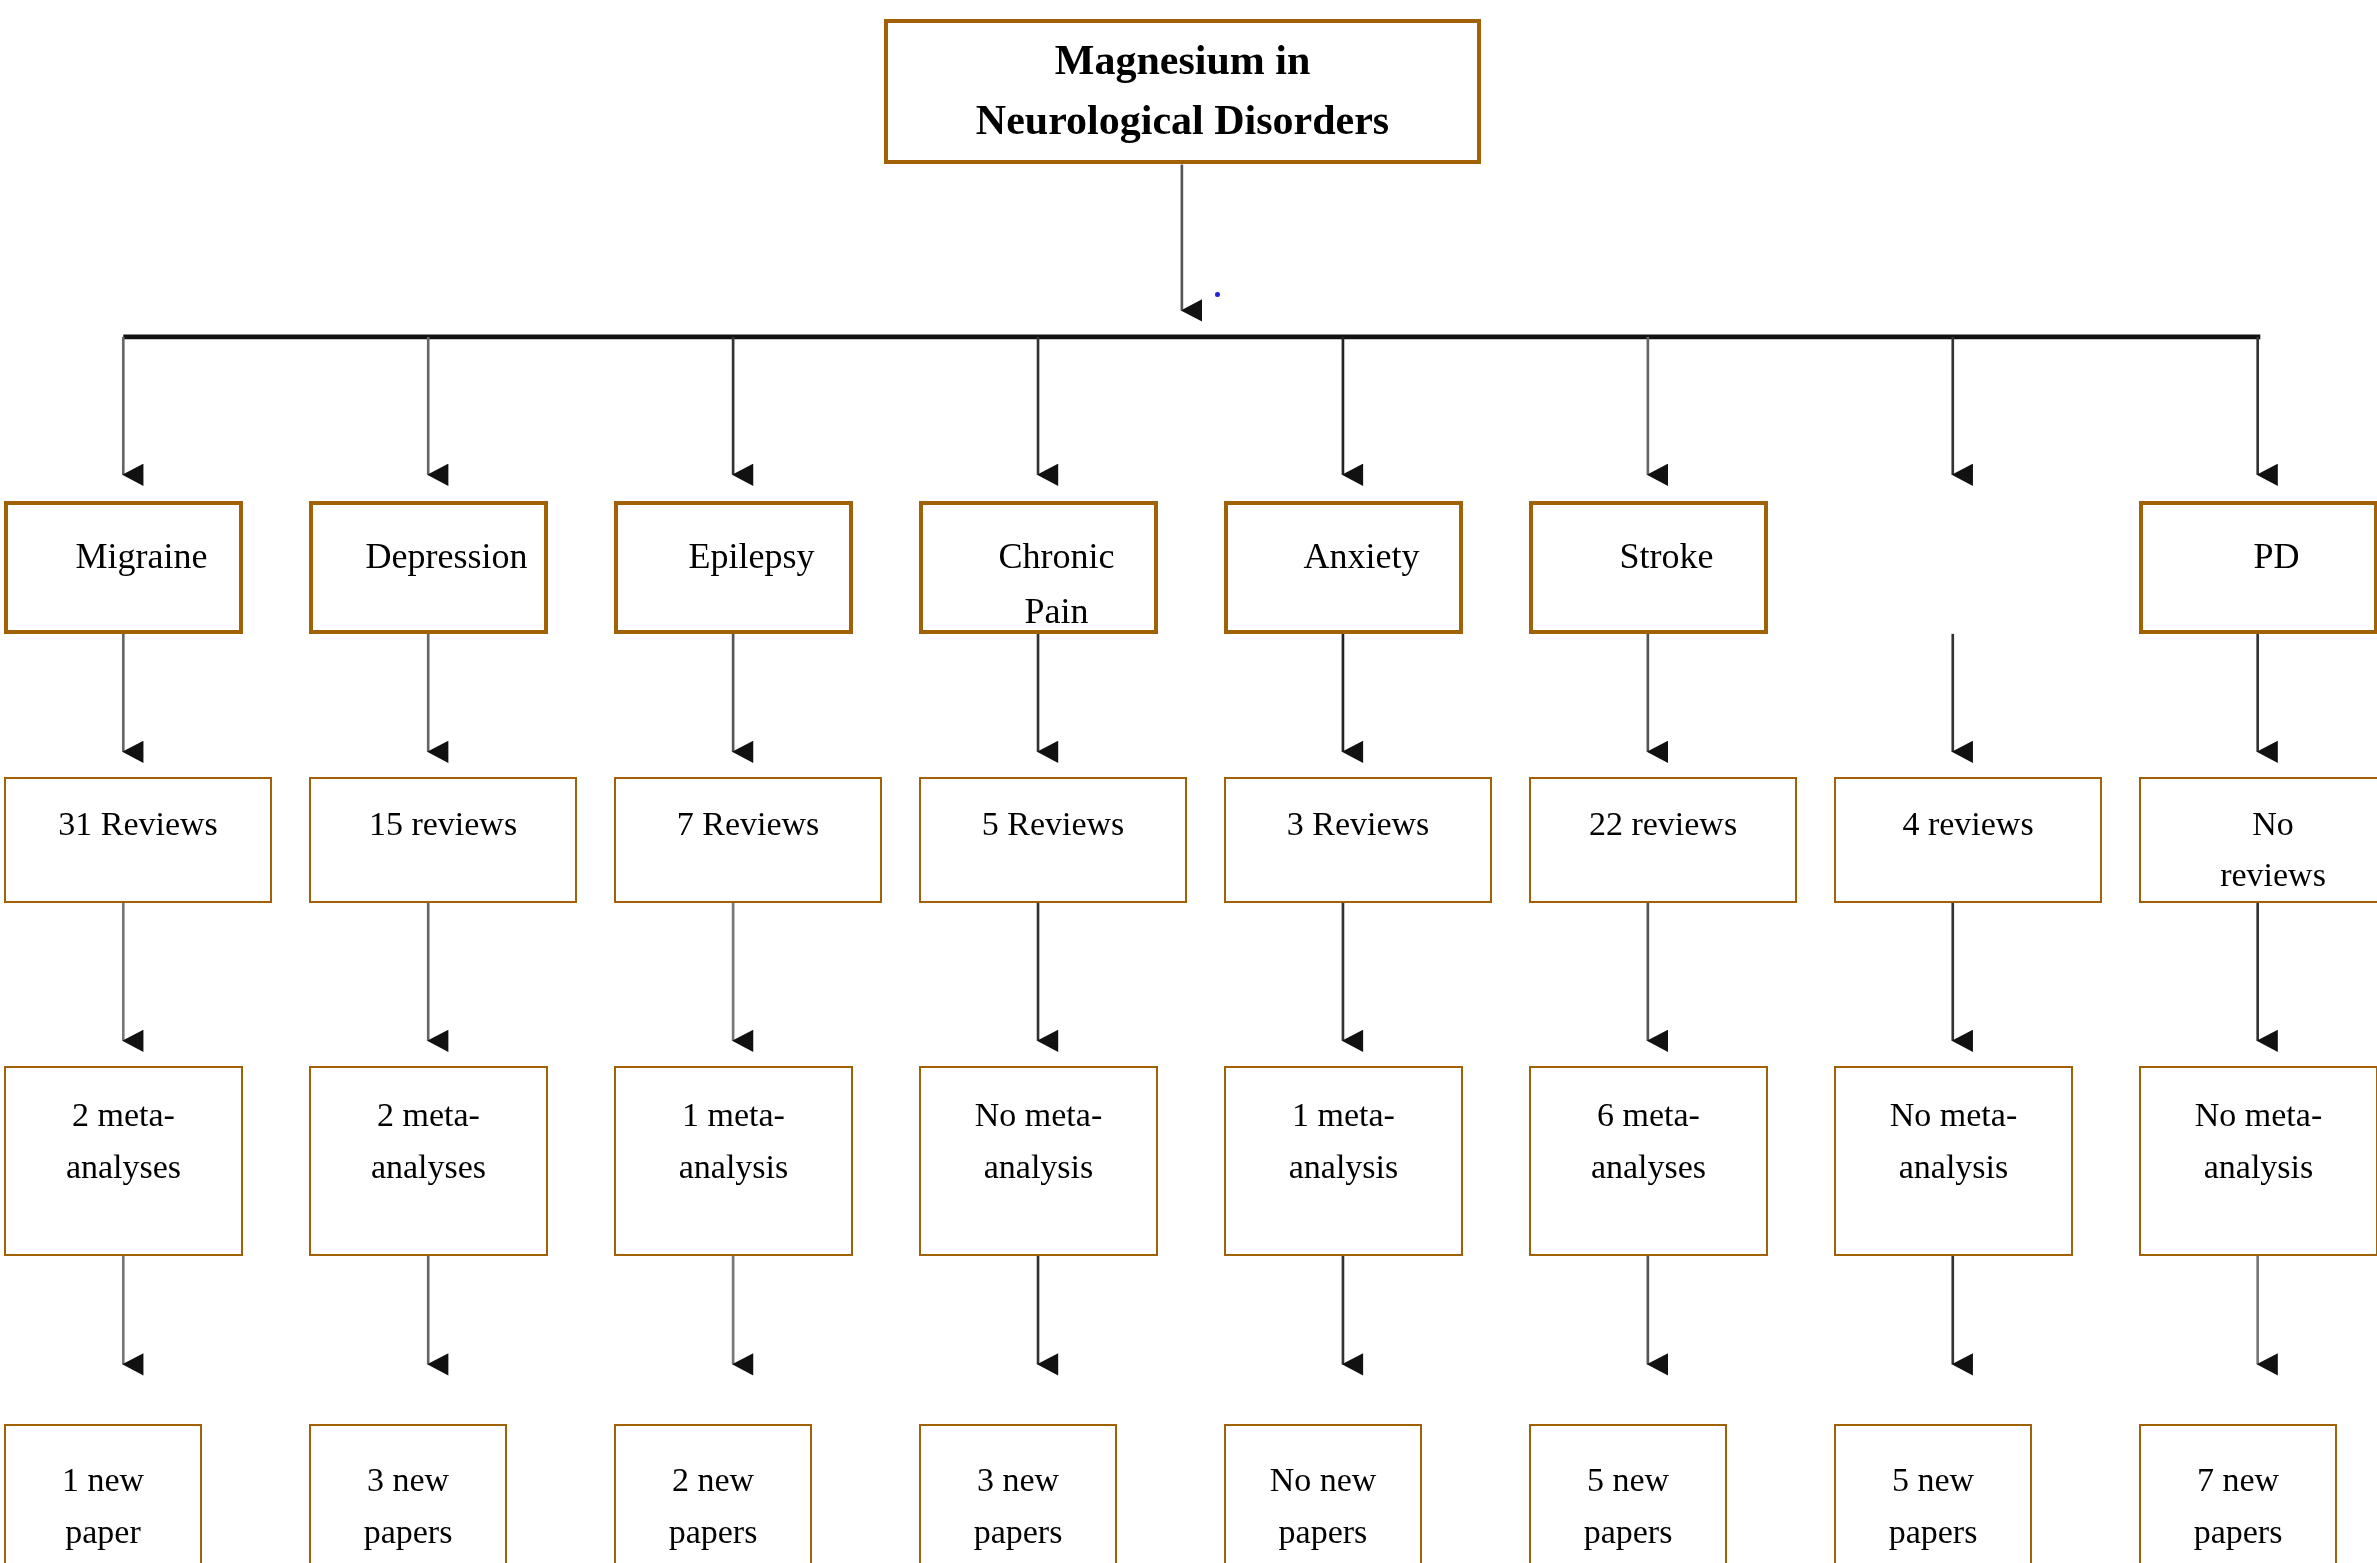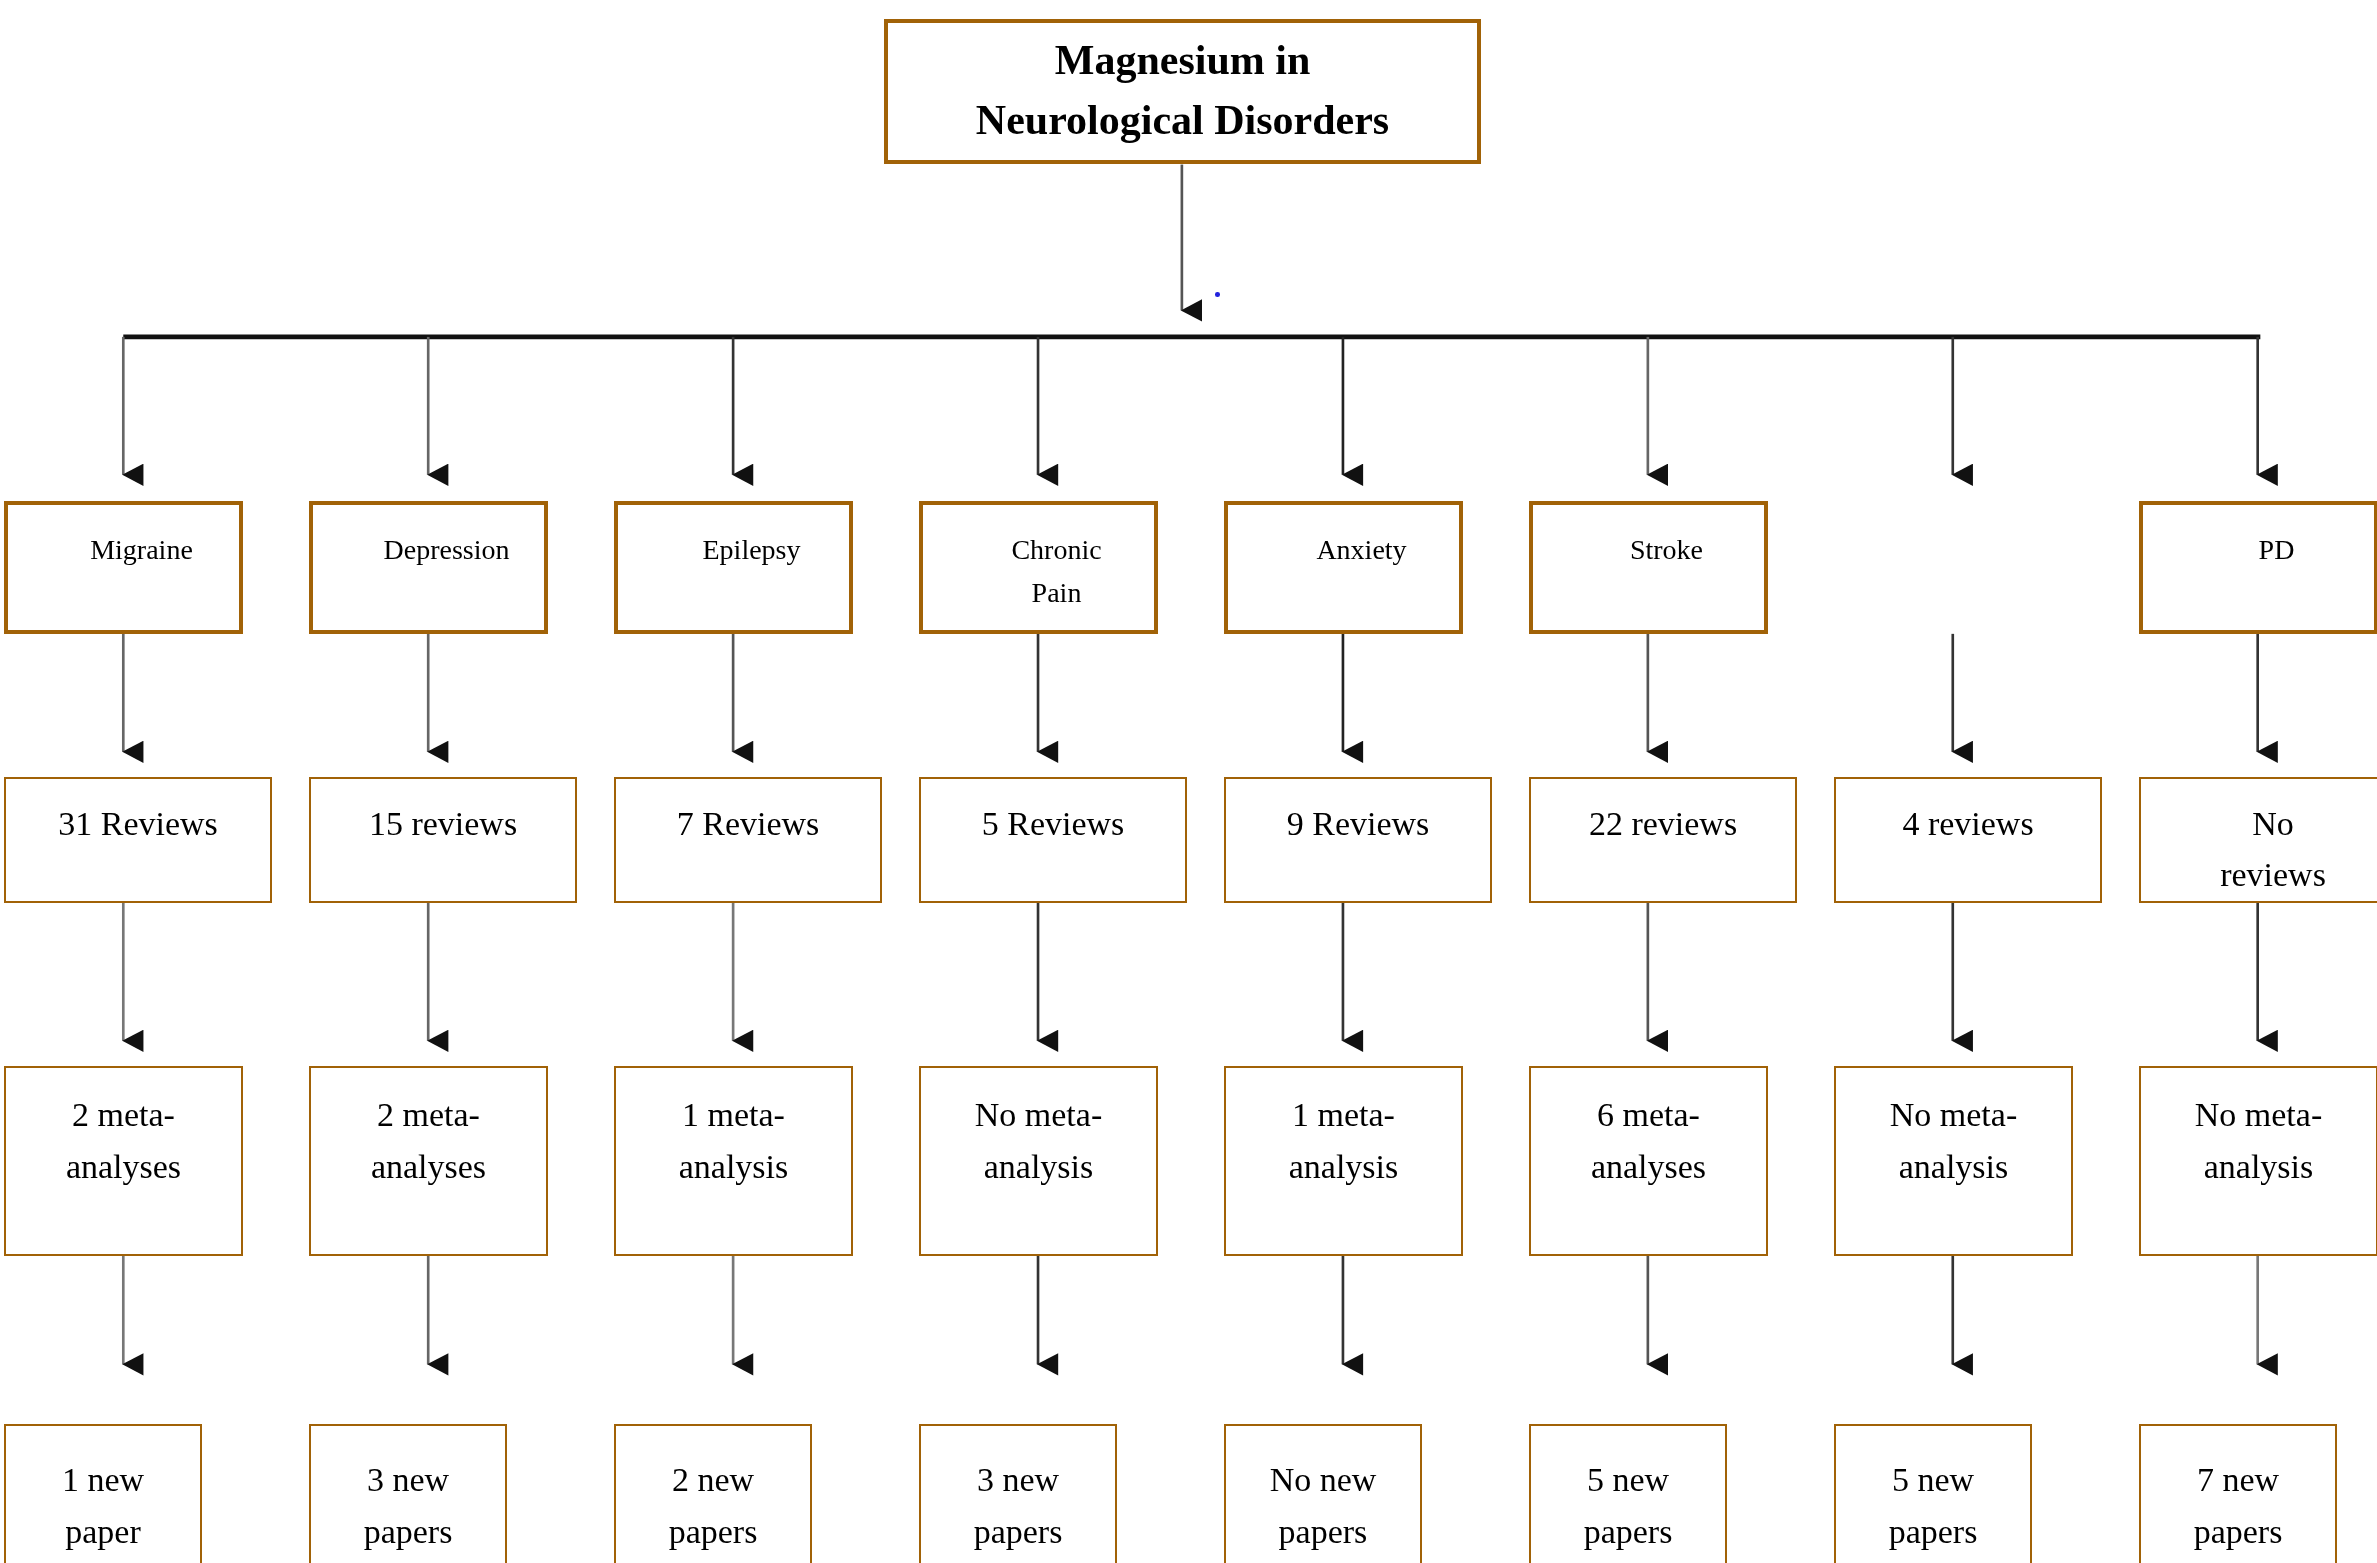--- a/index.html
+++ b/index.html
@@ -58,21 +58,21 @@
 
   
   .disorder-node {
     top: 501px;
     width: 239px;
     height: 133px;
     border-width: 4px;
     align-items: flex-start;
     padding-top: 24px;
   }
-  .disorder-node .label { font-size: 28px; margin-left: 36px; }
+  .disorder-node .label { font-size: 36px; margin-left: 36px; }
 
   
   .reviews-node {
     top: 777px;
     width: 268px;
     height: 126px;
     border-width: 2.7px;
     align-items: flex-start;
     padding-top: 18.6px;
   }
@@ -198,21 +198,21 @@
   <div class="node reviews-node" style="left:309px">
       <span class="label">15 reviews</span>
     </div>
   <div class="node reviews-node" style="left:614px">
       <span class="label">7 Reviews</span>
     </div>
   <div class="node reviews-node" style="left:919px">
       <span class="label">5 Reviews</span>
     </div>
   <div class="node reviews-node" style="left:1224px">
-      <span class="label">9 Reviews</span>
+      <span class="label">3 Reviews</span>
     </div>
   <div class="node reviews-node" style="left:1529px">
       <span class="label">22 reviews</span>
     </div>
   <div class="node reviews-node" style="left:1834px">
       <span class="label">4 reviews</span>
     </div>
   <div class="node reviews-node" style="left:2139px">
       <span class="label">No
 reviews</span>

